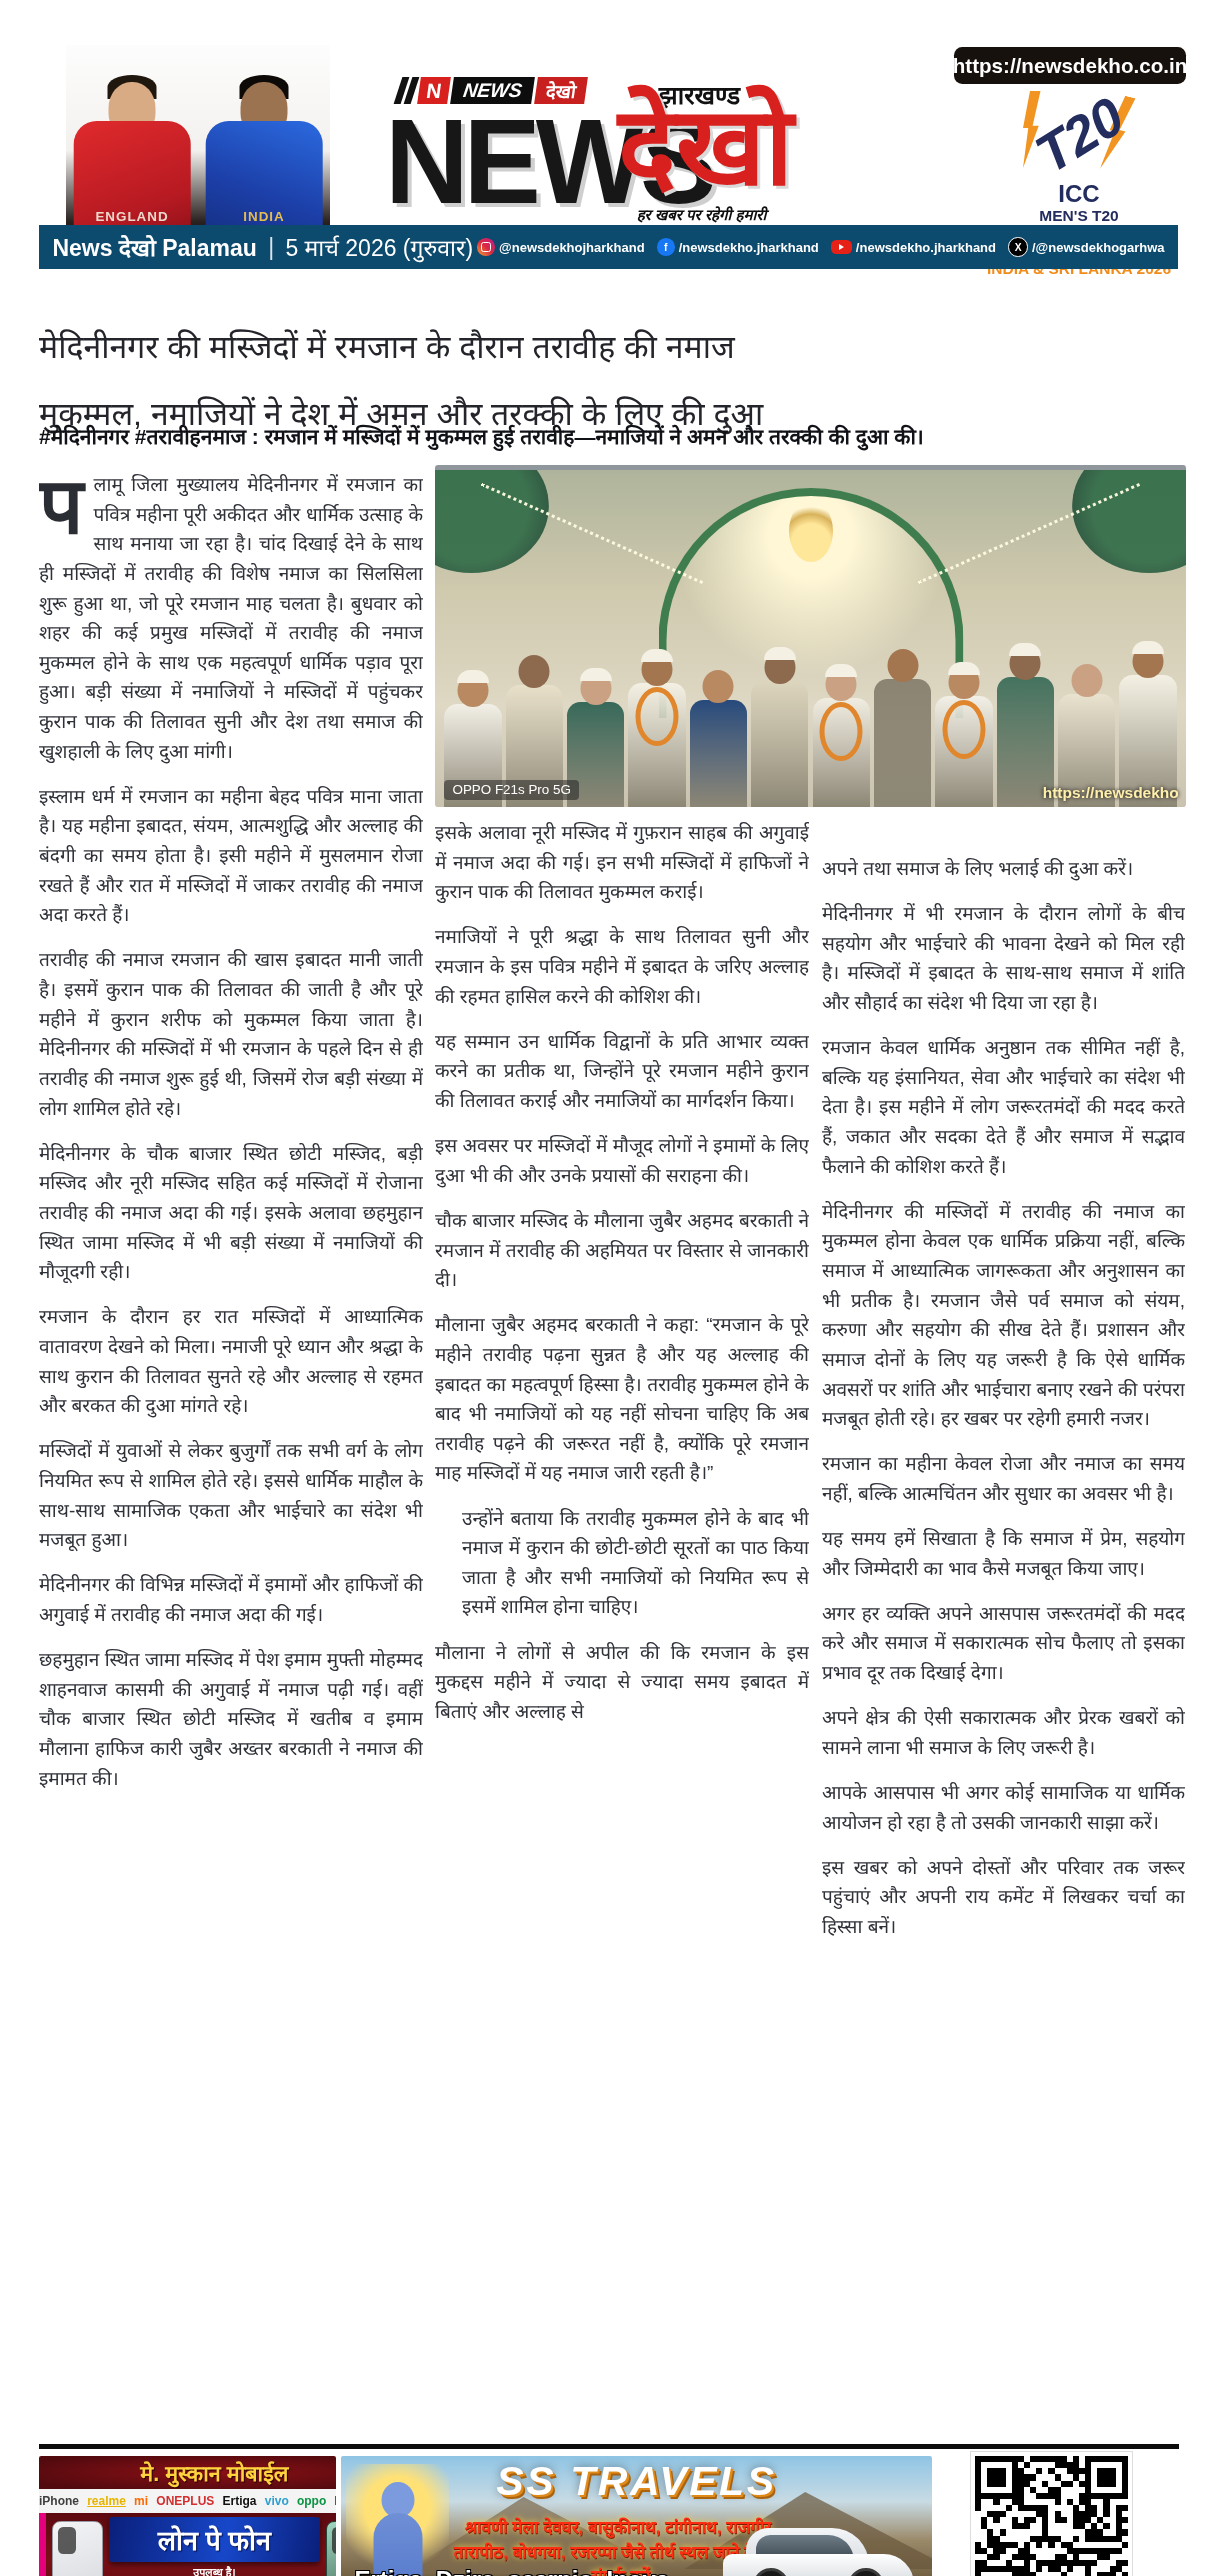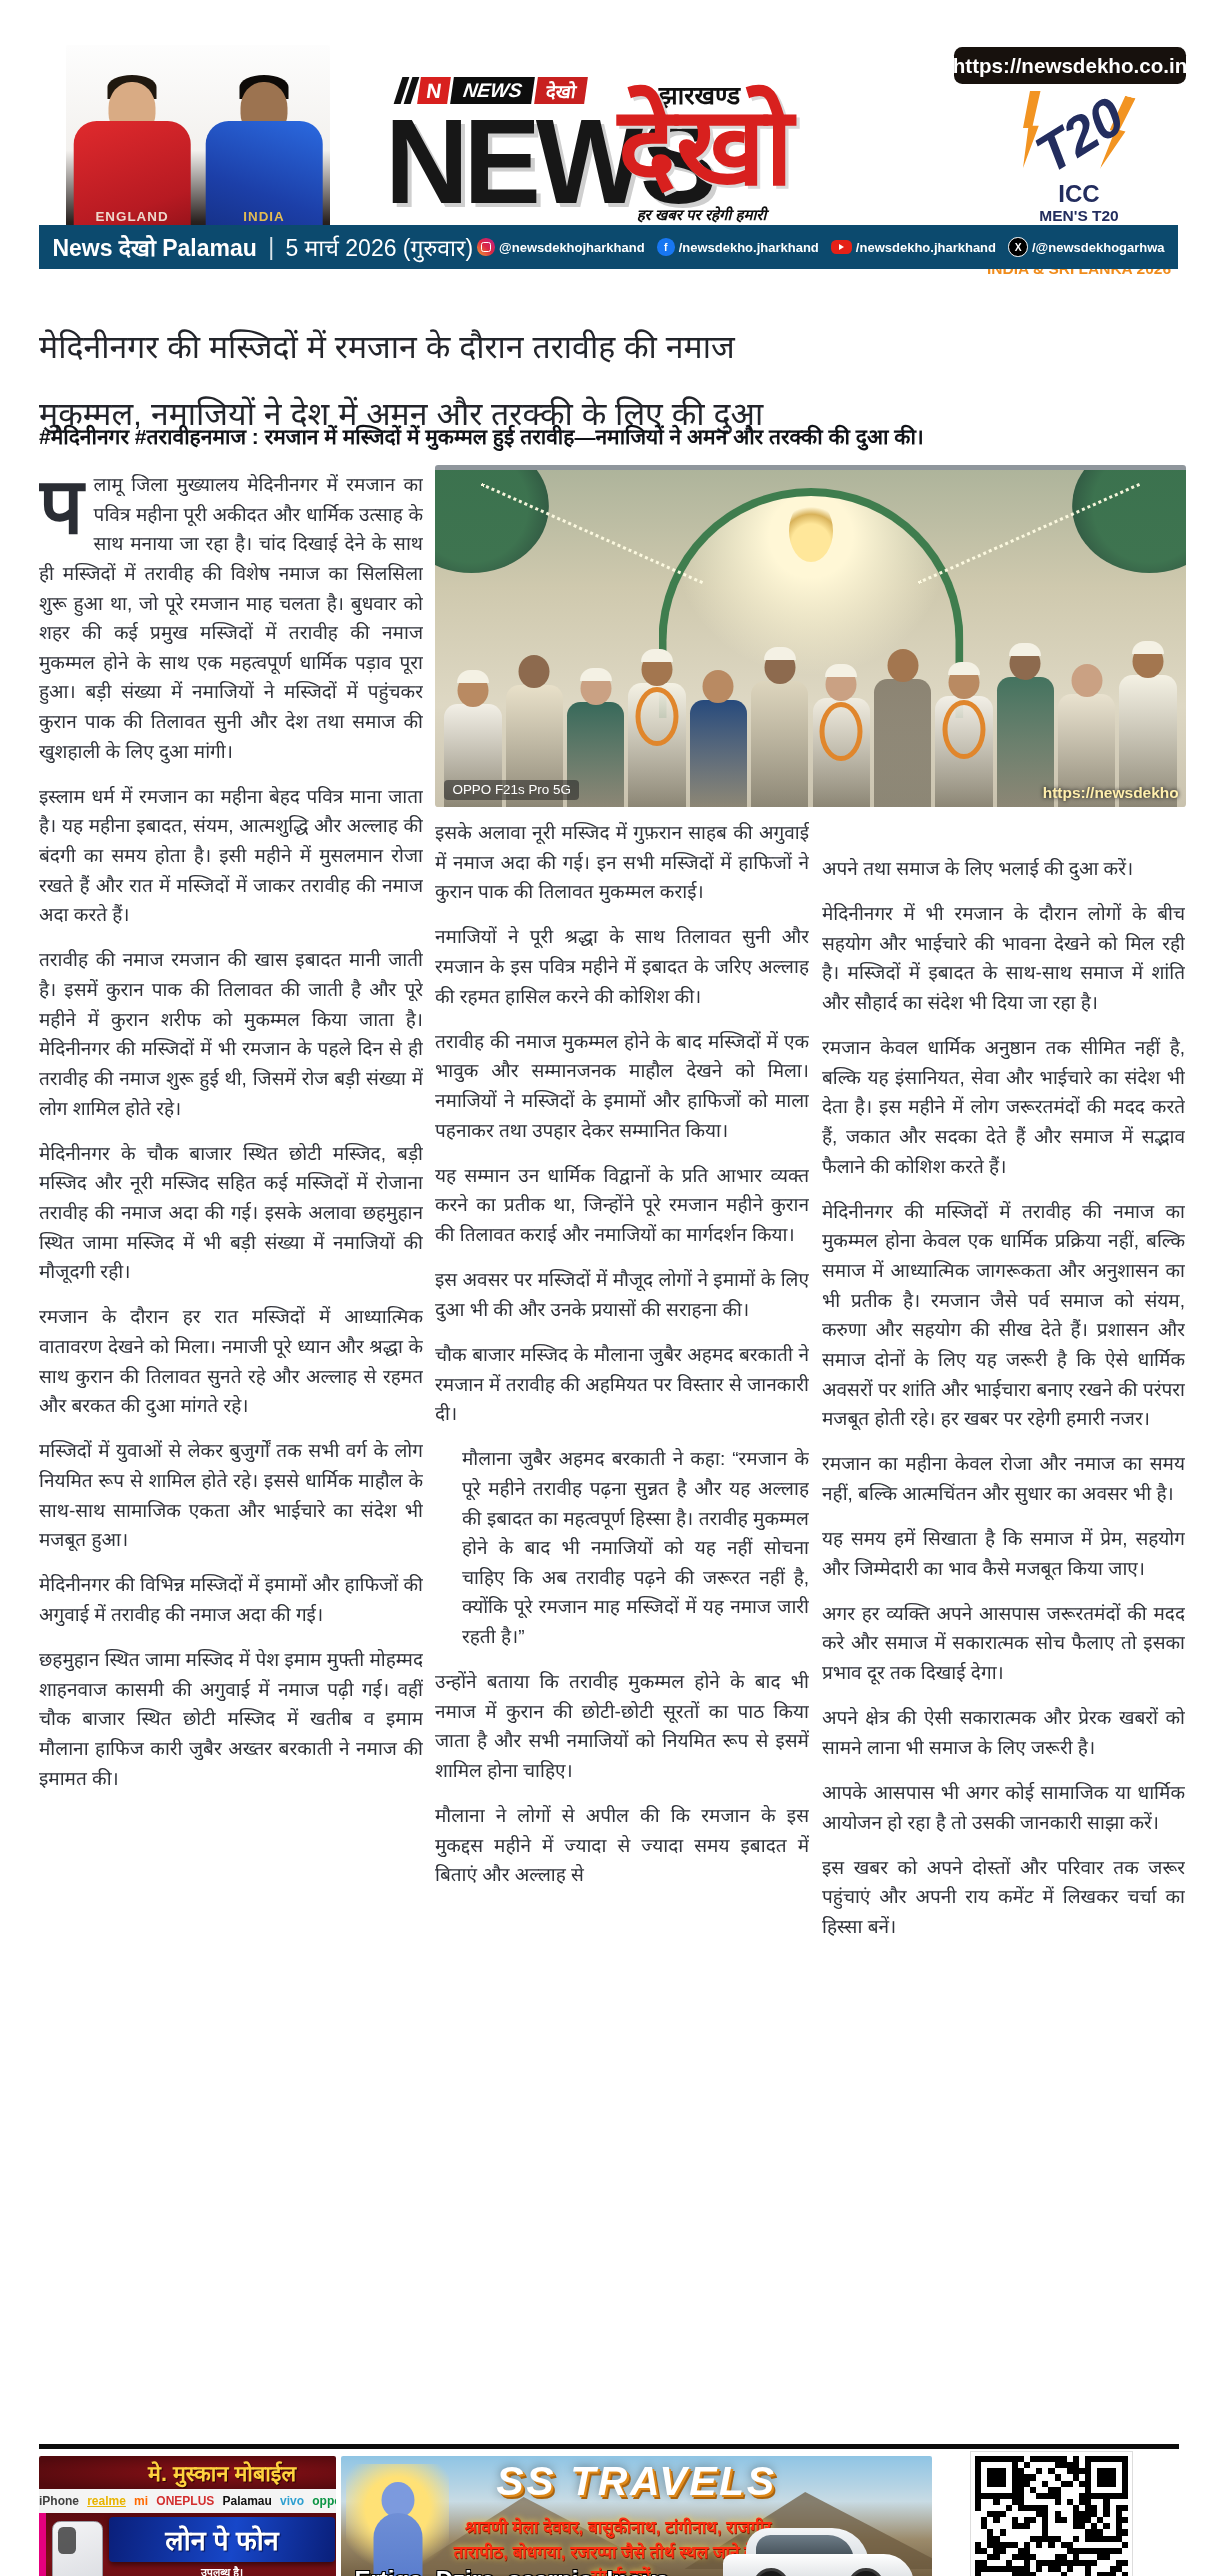--- a/index.html
+++ b/index.html
@@ -282,21 +282,20 @@
     <p>तरावीह की नमाज रमजान की खास इबादत मानी जाती है। इसमें कुरान पाक की तिलावत की जाती है और पूरे महीने में कुरान शरीफ को मुकम्मल किया जाता है। मेदिनीनगर की मस्जिदों में भी रमजान के पहले दिन से ही तरावीह की नमाज शुरू हुई थी, जिसमें रोज बड़ी संख्या में लोग शामिल होते रहे।</p>
     <p>मेदिनीनगर के चौक बाजार स्थित छोटी मस्जिद, बड़ी मस्जिद और नूरी मस्जिद सहित कई मस्जिदों में रोजाना तरावीह की नमाज अदा की गई। इसके अलावा छहमुहान स्थित जामा मस्जिद में भी बड़ी संख्या में नमाजियों की मौजूदगी रही।</p>
     <p>रमजान के दौरान हर रात मस्जिदों में आध्यात्मिक वातावरण देखने को मिला। नमाजी पूरे ध्यान और श्रद्धा के साथ कुरान की तिलावत सुनते रहे और अल्लाह से रहमत और बरकत की दुआ मांगते रहे।</p>
     <p>मस्जिदों में युवाओं से लेकर बुजुर्गों तक सभी वर्ग के लोग नियमित रूप से शामिल होते रहे। इससे धार्मिक माहौल के साथ-साथ सामाजिक एकता और भाईचारे का संदेश भी मजबूत हुआ।</p>
     <p>मेदिनीनगर की विभिन्न मस्जिदों में इमामों और हाफिजों की अगुवाई में तरावीह की नमाज अदा की गई।</p>
     <p>छहमुहान स्थित जामा मस्जिद में पेश इमाम मुफ्ती मोहम्मद शाहनवाज कासमी की अगुवाई में नमाज पढ़ी गई। वहीं चौक बाजार स्थित छोटी मस्जिद में खतीब व इमाम मौलाना हाफिज कारी जुबैर अख्तर बरकाती ने नमाज की इमामत की।</p>
   </div>
 <div class="abs col col2">
     <p>इसके अलावा नूरी मस्जिद में गुफ़रान साहब की अगुवाई में नमाज अदा की गई। इन सभी मस्जिदों में हाफिजों ने कुरान पाक की तिलावत मुकम्मल कराई।</p>
     <p>नमाजियों ने पूरी श्रद्धा के साथ तिलावत सुनी और रमजान के इस पवित्र महीने में इबादत के जरिए अल्लाह की रहमत हासिल करने की कोशिश की।</p>
-    <p>तरावीह की नमाज मुकम्मल होने के बाद मस्जिदों में एक भावुक और सम्मानजनक माहौल देखने को मिला। नमाजियों ने मस्जिदों के इमामों और हाफिजों को माला पहनाकर तथा उपहार देकर सम्मानित किया।</p>
     <p>यह सम्मान उन धार्मिक विद्वानों के प्रति आभार व्यक्त करने का प्रतीक था, जिन्होंने पूरे रमजान महीने कुरान की तिलावत कराई और नमाजियों का मार्गदर्शन किया।</p>
     <p>इस अवसर पर मस्जिदों में मौजूद लोगों ने इमामों के लिए दुआ भी की और उनके प्रयासों की सराहना की।</p>
     <p>चौक बाजार मस्जिद के मौलाना जुबैर अहमद बरकाती ने रमजान में तरावीह की अहमियत पर विस्तार से जानकारी दी।</p>
     <p>मौलाना जुबैर अहमद बरकाती ने कहा: “रमजान के पूरे महीने तरावीह पढ़ना सुन्नत है और यह अल्लाह की इबादत का महत्वपूर्ण हिस्सा है। तरावीह मुकम्मल होने के बाद भी नमाजियों को यह नहीं सोचना चाहिए कि अब तरावीह पढ़ने की जरूरत नहीं है, क्योंकि पूरे रमजान माह मस्जिदों में यह नमाज जारी रहती है।”</p>
     <p>उन्होंने बताया कि तरावीह मुकम्मल होने के बाद भी नमाज में कुरान की छोटी-छोटी सूरतों का पाठ किया जाता है और सभी नमाजियों को नियमित रूप से इसमें शामिल होना चाहिए।</p>
     <p>मौलाना ने लोगों से अपील की कि रमजान के इस मुकद्दस महीने में ज्यादा से ज्यादा समय इबादत में बिताएं और अल्लाह से</p>
   </div>
 <div class="abs col col3">
     <p>अपने तथा समाज के लिए भलाई की दुआ करें।</p>
     <p>मेदिनीनगर में भी रमजान के दौरान लोगों के बीच सहयोग और भाईचारे की भावना देखने को मिल रही है। मस्जिदों में इबादत के साथ-साथ समाज में शांति और सौहार्द का संदेश भी दिया जा रहा है।</p>
@@ -312,21 +311,21 @@
 
 <div class="abs footrule"></div>
 
 <div class="abs ad1">
   <div class="ad1-title">मे. मुस्कान मोबाईल</div>
   <div class="ad1-brands">
       <span style="color: #404040;"> iPhone</span>
       <span style="color: rgb(232, 180, 0); text-decoration: underline;">realme</span>
       <span style="color: rgb(255, 105, 0);">mi</span>
       <span style="color: rgb(211, 47, 47); text-align: right;">ONEPLUS</span>
-      <span style="color: rgb(17, 17, 17);">Palamau</span>
+      <span style="color: rgb(17, 17, 17);">Ertiga</span>
       <span style="color: rgb(46, 159, 208);">vivo</span>
       <span style="color: rgb(11, 148, 68);">oppo</span>
       <span style="color: rgb(17, 17, 17);">NOTHING</span>
     </div>
   <div class="ad1-body">
     <span class="phone ph-l">
         <span class="cam"></span>
       </span>
     <span class="phone ph-r">
         <span class="cam"></span>

